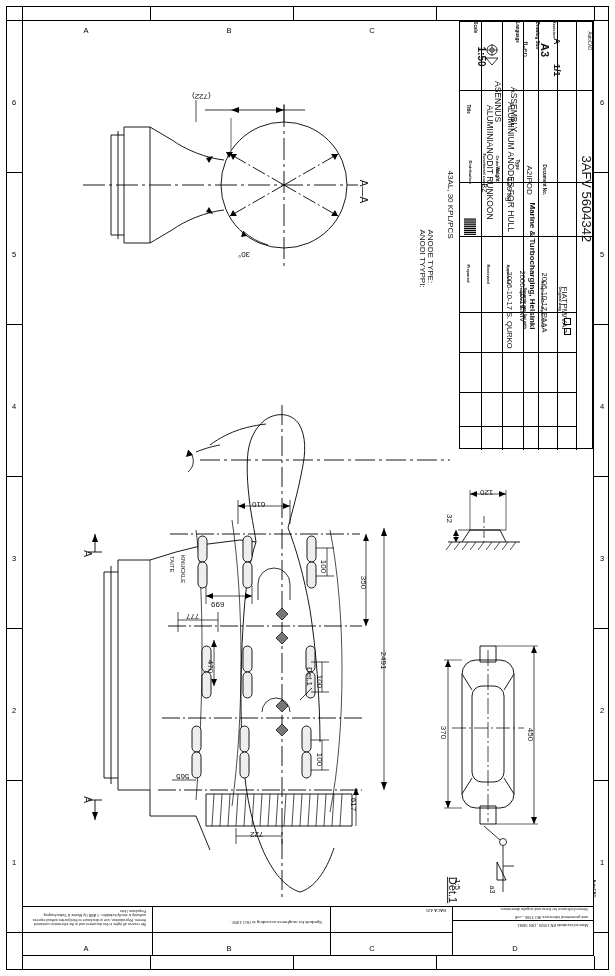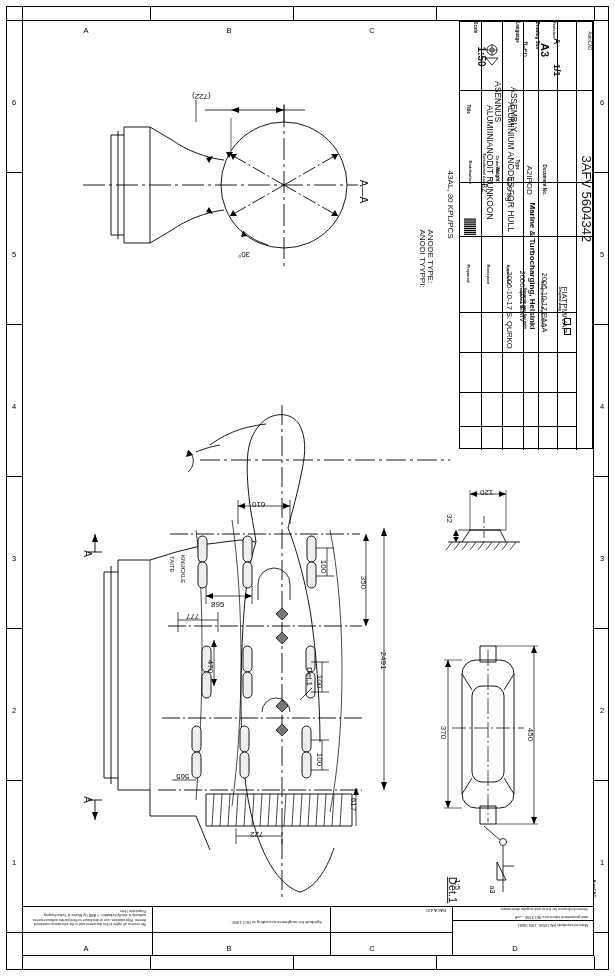--- a/index.html
+++ b/index.html
@@ -300,21 +300,21 @@
   <div class="bigtxt rot90cw" style="left:352px;top:186px;">A—A</div>
 
   <div class="rot90cw" style="position:absolute;left:362px;top:285px;width:120px;font-size:8px;white-space:nowrap;">ANODI TYYPPI:</div>
   <div class="rot90cw" style="position:absolute;left:370px;top:285px;width:120px;font-size:8px;white-space:nowrap;">ANODE TYPE:</div>
   <div class="rot90cw" style="position:absolute;left:390px;top:226px;width:120px;font-size:8px;white-space:nowrap;">43AL,   30 KPL/PCS</div>
 
   <div class="rot90cw" style="position:absolute;left:150px;top:575px;width:44px;font-size:6px;white-space:nowrap;">TAITE</div>
   <div class="rot90cw" style="position:absolute;left:157px;top:578px;width:52px;font-size:6px;white-space:nowrap;">KNUCKLE</div>
 
   <div class="dimtxt rot180" style="left:252px;top:500px;">610</div>
-  <div class="dimtxt" style="left:211px;top:600px;">895</div>
+  <div class="dimtxt" style="left:211px;top:600px;">669</div>
   <div class="dimtxt rot90cw" style="left:317px;top:562px;">100</div>
   <div class="dimtxt rot90cw" style="left:357px;top:578px;">350</div>
   <div class="dimtxt rot90cw" style="left:375px;top:656px;">2491</div>
   <div class="dimtxt rot180" style="left:186px;top:612px;">777</div>
   <div class="dimtxt rot90cw" style="left:204px;top:662px;">470</div>
   <div class="dimtxt rot90cw" style="left:313px;top:677px;">100</div>
   <div class="dimtxt rot90cw" style="left:313px;top:755px;">100</div>
   <div class="dimtxt rot180" style="left:176px;top:772px;">565</div>
   <div class="dimtxt rot90cw" style="left:347px;top:800px;">617</div>
   <div class="dimtxt rot180" style="left:250px;top:830px;">722</div>

